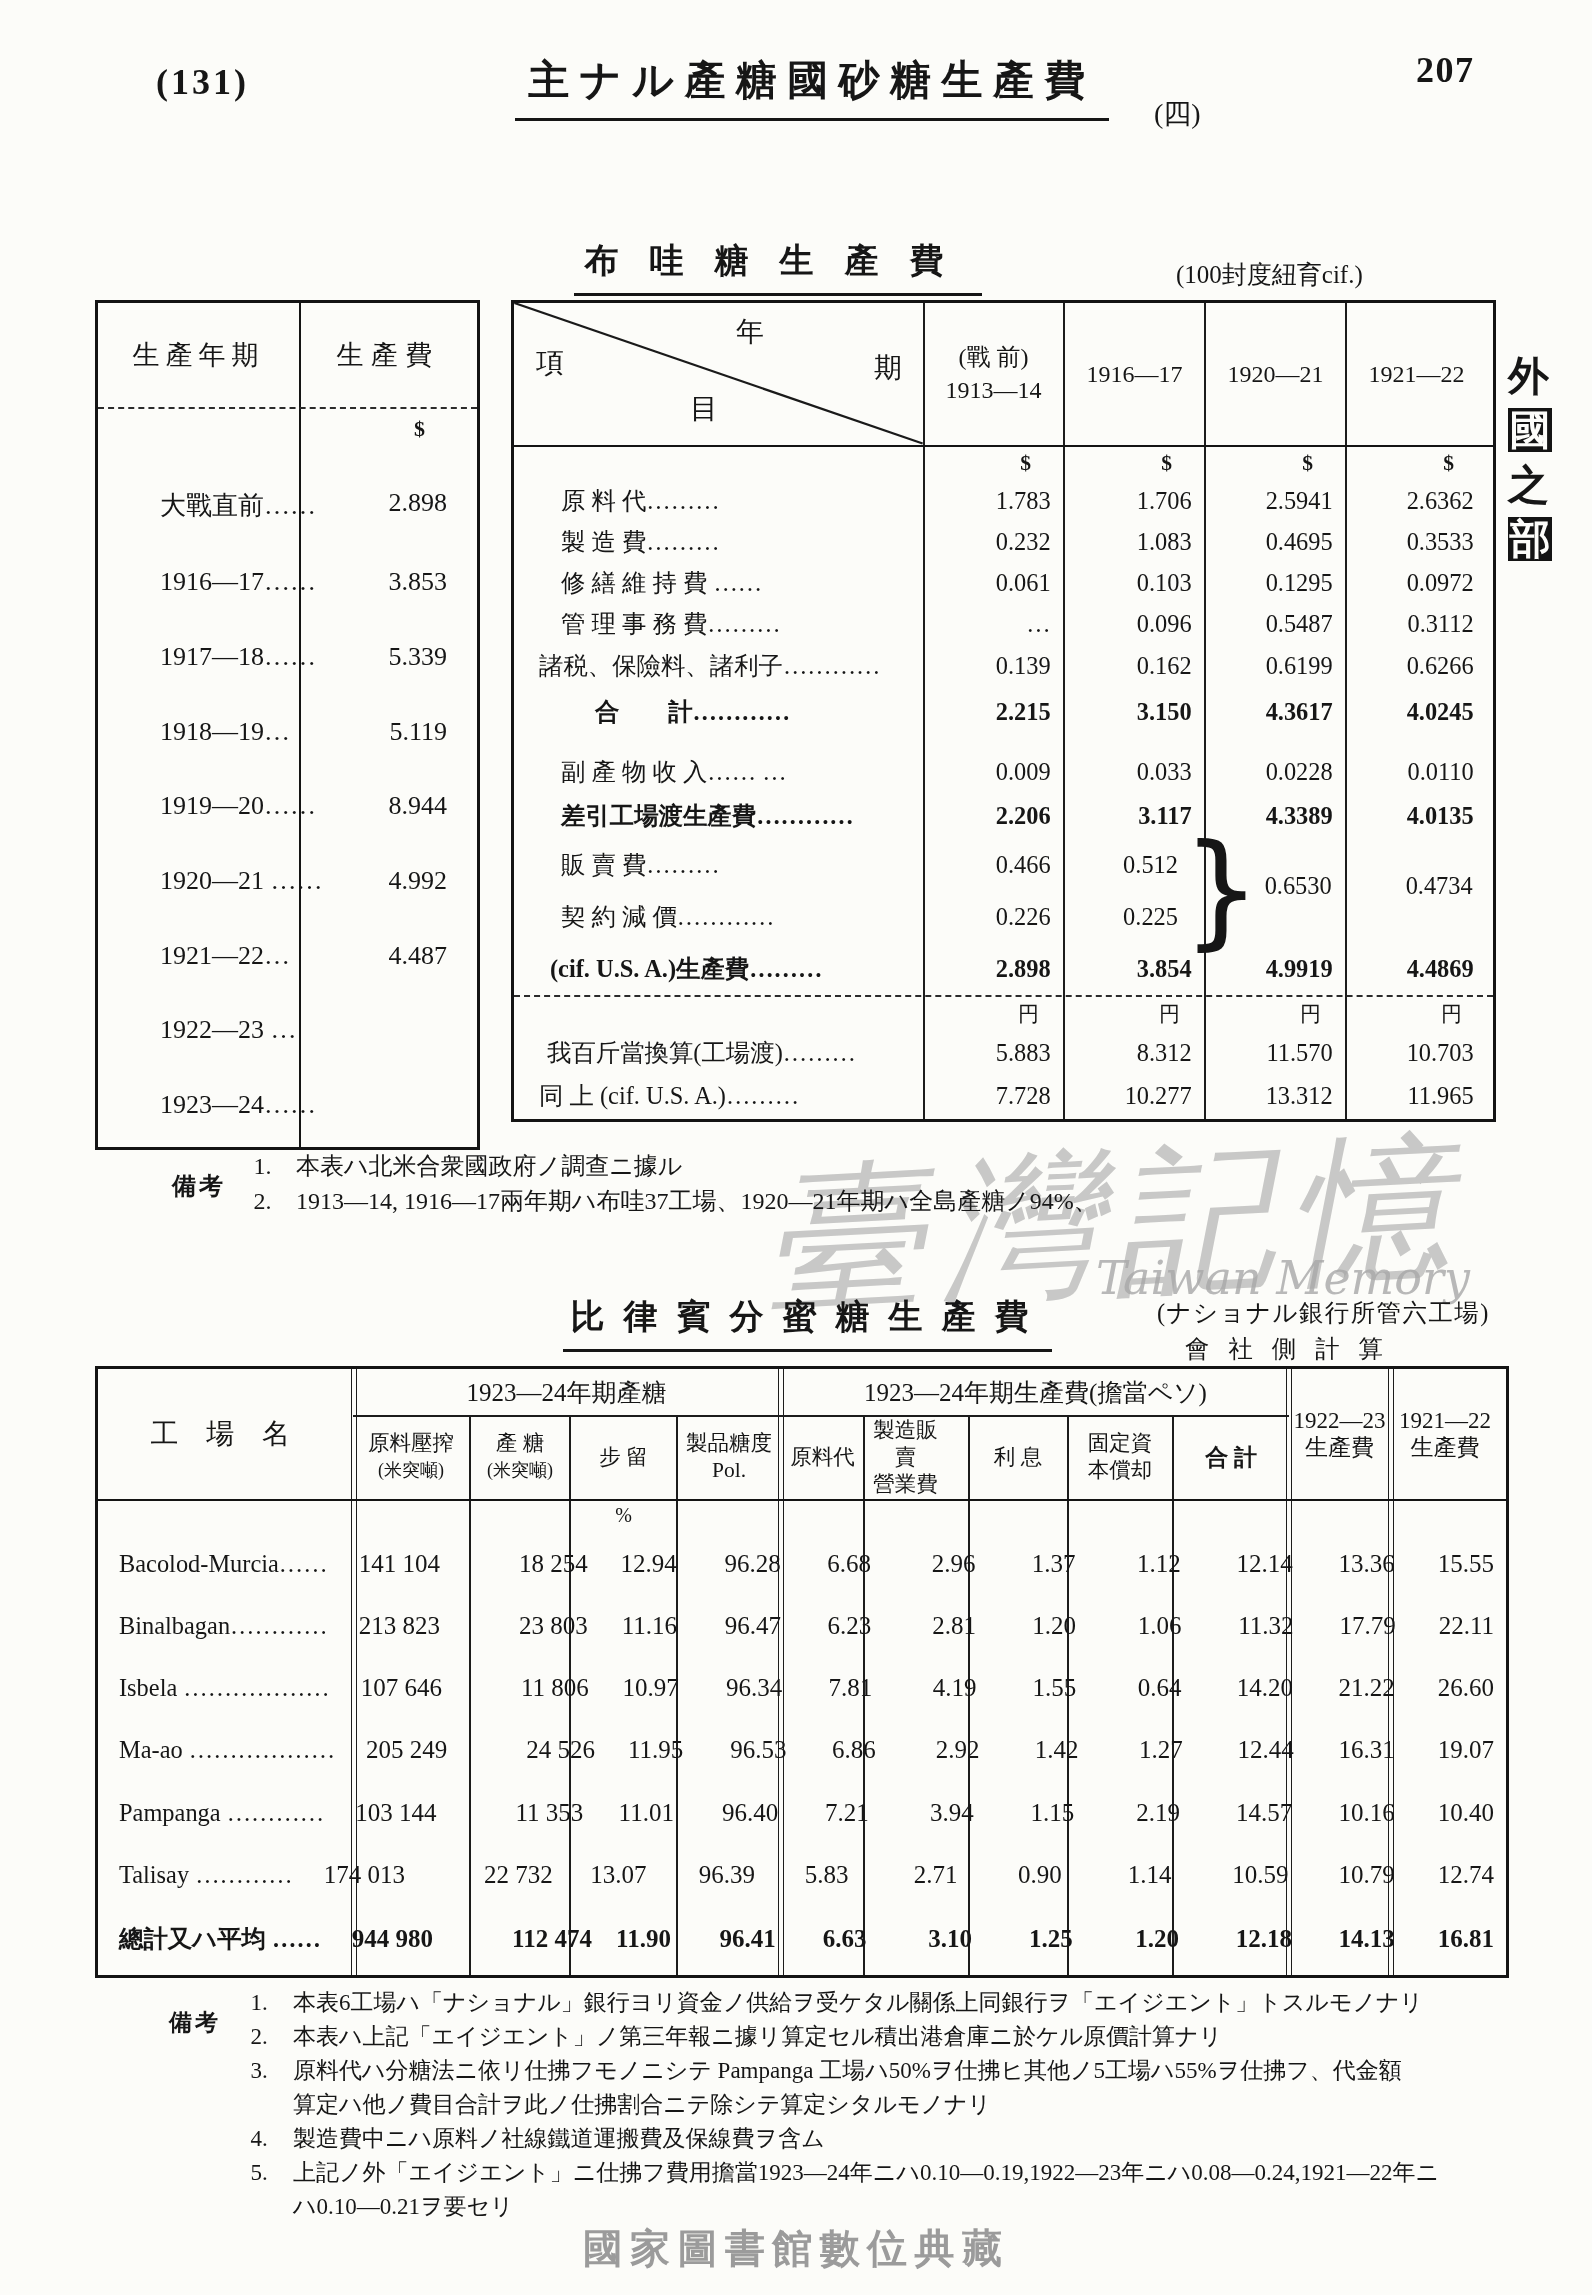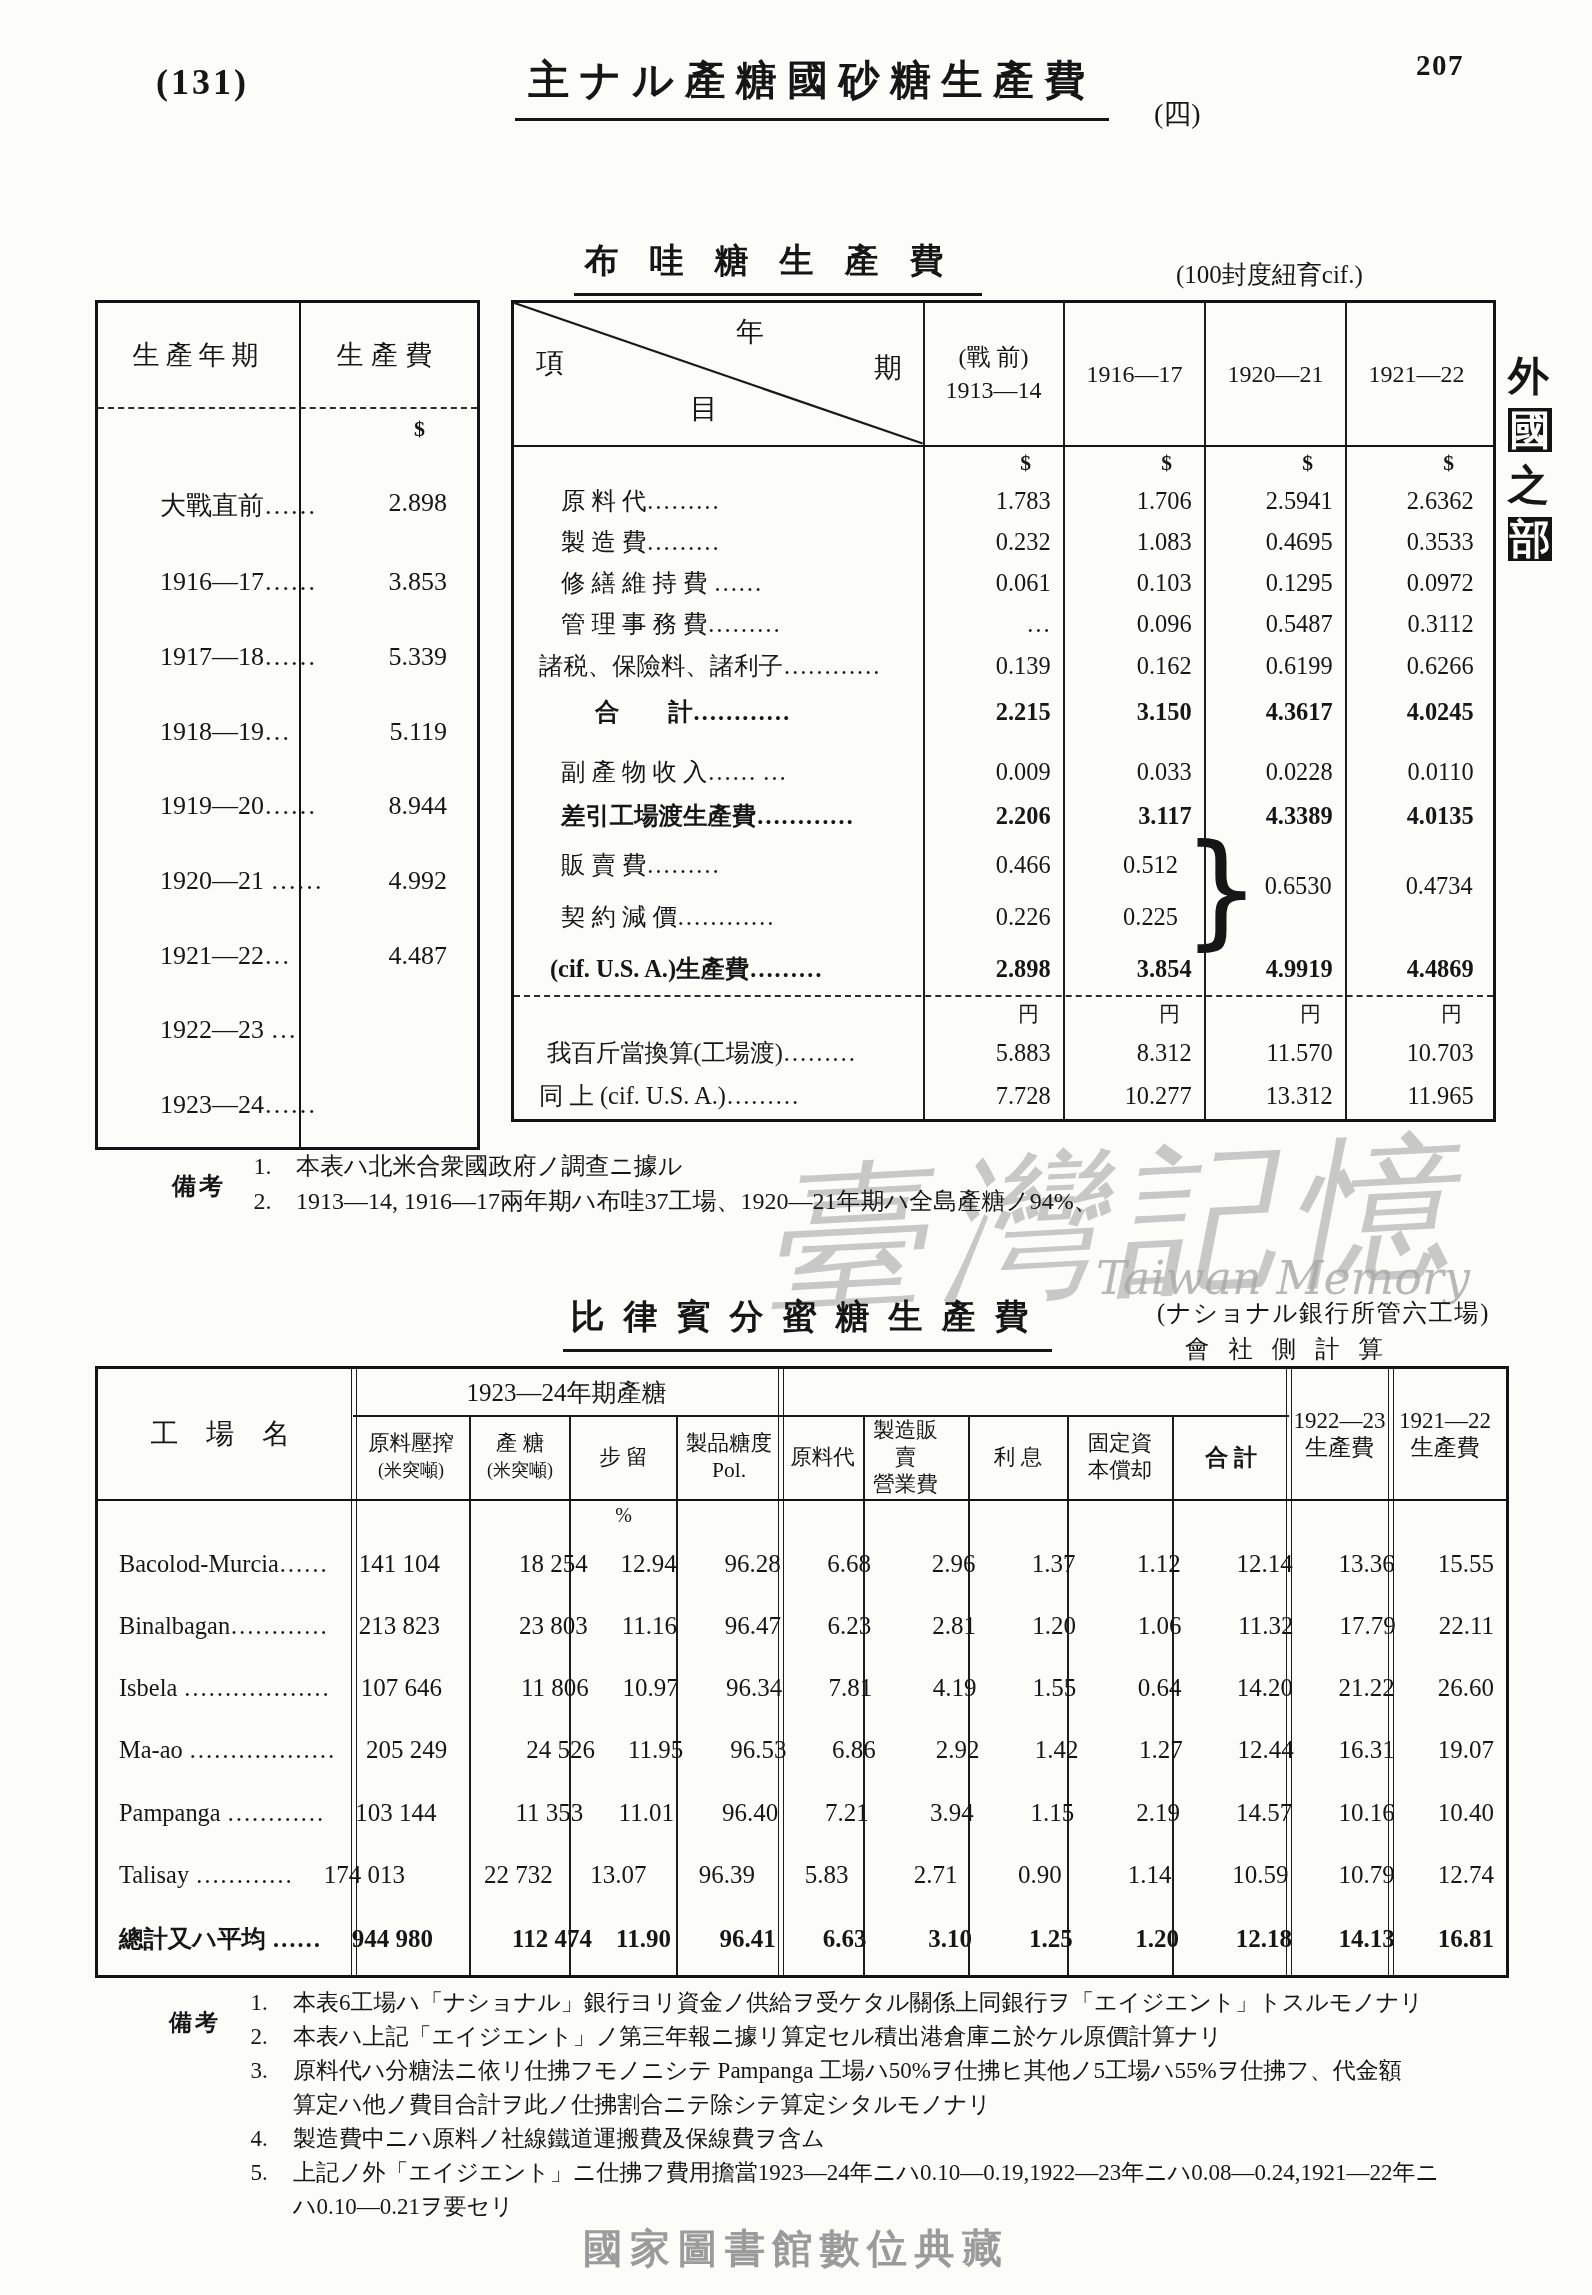--- a/index.html
+++ b/index.html
@@ -7,21 +7,21 @@
   #page{position:relative;width:1592px;height:2295px;background:#fcfcf9;color:#161616;
         font-family:"Liberation Serif","DejaVu Serif",serif;overflow:hidden;}
   .abs{position:absolute;}
   .bold{font-weight:700;}
 
   
   #index-label{left:156px;top:61px;font-size:36px;font-weight:700;letter-spacing:3px;}
   #main-title{left:515px;top:53px;font-size:41px;font-weight:700;letter-spacing:10.4px;
               border-bottom:3.7px solid #161616;padding:0 13.3px 10.4px 13.3px;}
   #title-suffix{left:1154px;top:95px;font-size:28px;}
-  #page-number{left:1416px;top:49px;font-size:29px;font-weight:700;letter-spacing:1.5px;}
+  #page-number{left:1416px;top:49px;font-size:36px;font-weight:700;letter-spacing:1.5px;}
 
   
   #side-tab{left:1508px;top:354px;display:flex;flex-direction:column;gap:10.4px;}
   #side-tab .tab-char{font-size:41px;font-weight:700;line-height:44px;}
   #side-tab .tab-char.inv{background:#141414;color:#fdfdfa;padding:0 1.5px;}
 
   
   #watermark-cjk{left:763px;top:1118px;font-size:159px;color:#9f9f9f;opacity:.55;
                  font-style:italic;letter-spacing:16.3px;transform:rotate(-3deg);
                  font-family:"DejaVu Serif",serif;z-index:0;}
@@ -349,20 +349,21 @@
     <div class="ph-vthin" style="left:870px;"></div>
     <div class="ph-vthin" style="left:969px;"></div>
     <div class="ph-vthin" style="left:1074px;"></div>
     <div class="ph-vdouble" style="left:1188px;"></div>
     <div class="ph-vdouble" style="left:1290px;"></div>
     <div class="ph-groupline"></div>
     <div class="ph-headline"></div>
 
     <div class="ph-h" style="left:0;top:0;width:255px;height:130px;font-size:28px;letter-spacing:10.4px;">工 場 名</div>
     <div class="ph-h" style="left:255px;top:0;width:427px;height:46px;font-size:25px;">1923—24年期產糖</div>
+    <div class="ph-h" style="left:683px;top:0;width:509px;height:46px;font-size:25px;">1923—24年期生產費(擔當ペソ)</div>
     <div class="ph-h ph-h2l" style="left:1191px;top:0;width:101px;height:130px;font-size:23px;">
       <span>1922—23</span>
         <span>生產費</span>
     </div>
     <div class="ph-h ph-h2l" style="left:1293px;top:0;width:108px;height:130px;font-size:23px;">
       <span>1921—22</span>
         <span>生產費</span>
     </div>
     <div class="ph-h ph-h2l" style="left:255px;top:46px;width:116px;height:84px;font-size:21.5px;">
         <span>原料壓搾</span>

